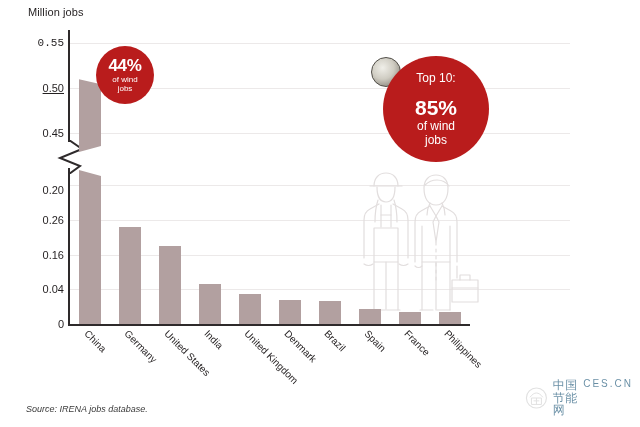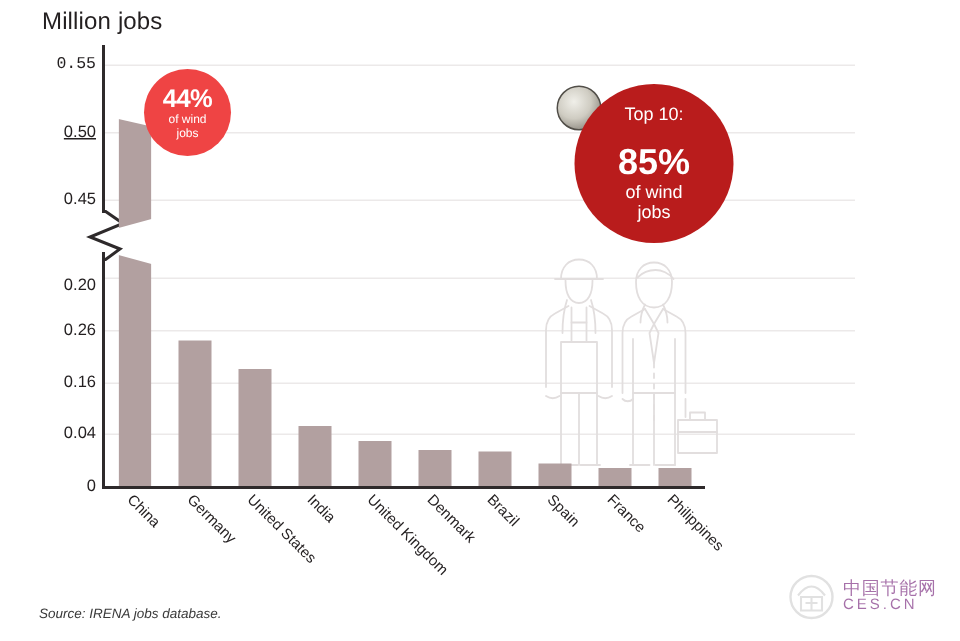--- a/index.html
+++ b/index.html
@@ -5,21 +5,21 @@
   html,body{margin:0;padding:0;}
   body{
     width:640px;height:427px;background:#ffffff;
     font-family:"Liberation Sans", sans-serif;
     color:#231f20;overflow:hidden;position:relative;
   }
   #chart-root{position:absolute;inset:0;}
 
   .axis-title{
     position:absolute;left:28px;top:6px;
-    font-size:16px;color:#231f20;letter-spacing:.1px;
+    font-size:11px;color:#231f20;letter-spacing:.1px;
   }
 
   .gridline{position:absolute;left:0;width:500px;height:1px;background:#ece9e9;}
 
   .axis-y-upper{position:absolute;left:68px;top:30px;width:2px;height:112px;background:#2e2a2b;}
   .axis-y-lower{position:absolute;left:68px;top:168px;width:2px;height:157px;background:#2e2a2b;}
   .axis-x{position:absolute;left:68px;top:324px;width:402px;height:2px;background:#2e2a2b;}
 
   .ytick{
     position:absolute;right:0;width:48px;text-align:right;
@@ -38,29 +38,29 @@
     position:absolute;background:#b2a0a0;
   }
 
   
   .circle{
     position:absolute;border-radius:50%;
     display:flex;flex-direction:column;align-items:center;justify-content:center;
     color:#ffffff;text-align:center;line-height:1.05;
   }
   #circle-44{
-    left:96px;top:46px;width:58px;height:58px;background:#ef4444;
+    left:96px;top:46px;width:58px;height:58px;background:#b91c1c;
   }
   #circle-44 .big{font-size:17px;font-weight:700;letter-spacing:-.3px;}
   #circle-44 .small{font-size:8px;margin-top:1px;}
   #circle-85{
     left:383px;top:56px;width:106px;height:106px;background:#b91c1c;
   }
   #circle-85 .lead{font-size:12px;}
-  #circle-85 .big{font-size:24px;font-weight:700;margin-top:13px;}
+  #circle-85 .big{font-size:21px;font-weight:700;margin-top:13px;}
   #circle-85 .small{font-size:12px;margin-top:1px;}
 
   .seal{
     position:absolute;left:371px;top:57px;width:28px;height:28px;border-radius:50%;
     background:radial-gradient(circle at 38% 35%, #f0efe9 0%, #cfccc2 45%, #9e9a91 72%, #4e4b46 100%);
     border:1px solid #514e48;
   }
 
   
   .xlabels{position:absolute;left:68px;top:328px;width:420px;height:70px;}
@@ -73,21 +73,21 @@
   .source{
     position:absolute;left:26px;top:404px;
     font-size:9px;font-style:italic;color:#3a3a3a;
   }
 
   
   .watermark{
     position:absolute;left:525px;top:378px;width:108px;height:40px;
     display:flex;align-items:center;gap:5px;opacity:.62;
   }
-  .wm-text{display:flex;flex-direction:column;line-height:1.05;color:#701a75;}
+  .wm-text{display:flex;flex-direction:row;line-height:1.05;color:#0c4a6e;}
   .wm-cn{font-size:12px;letter-spacing:.5px;}
   .wm-en{font-size:10px;letter-spacing:2px;}
 
   .figures{position:absolute;left:352px;top:170px;width:130px;height:156px;}
 </style>
 </head>
 <body>
 
 <div id="chart-root">
 

